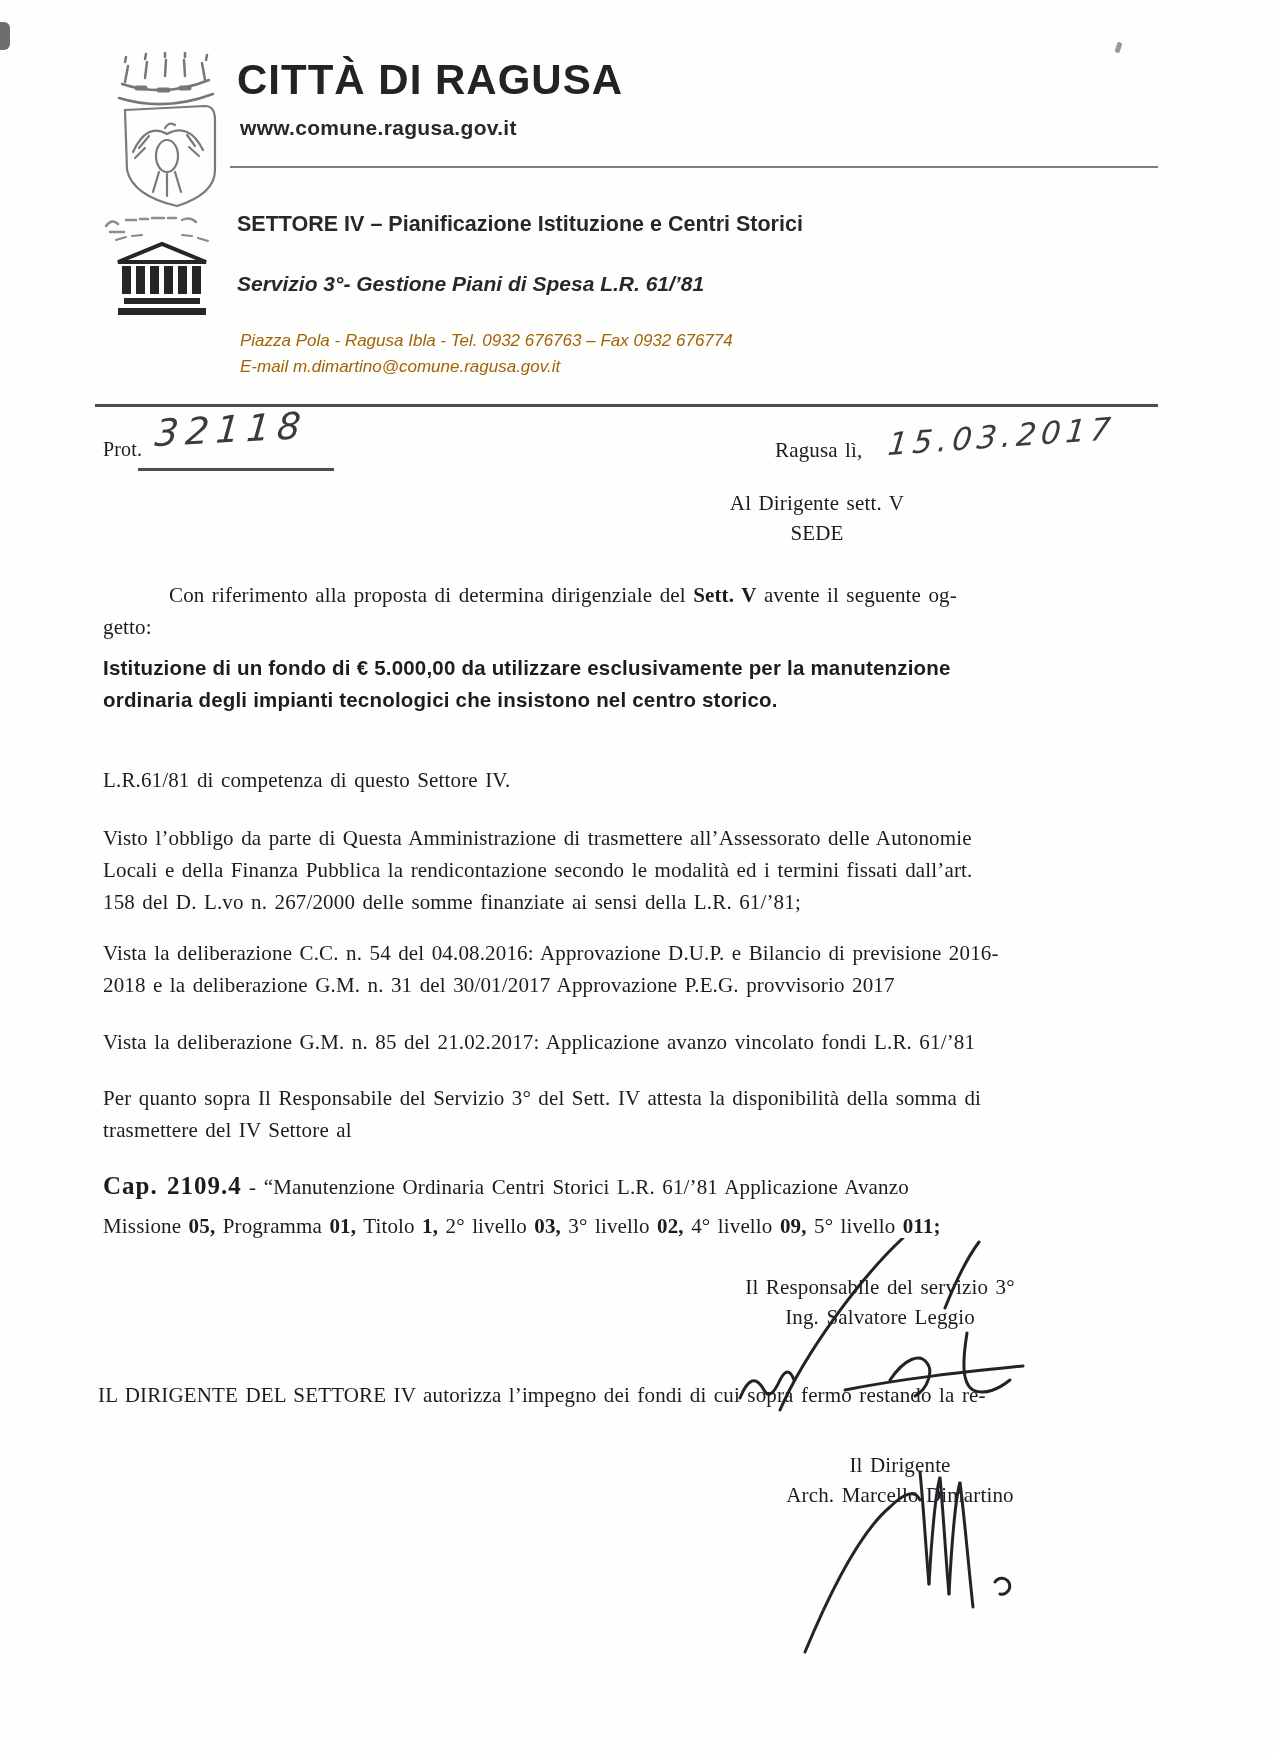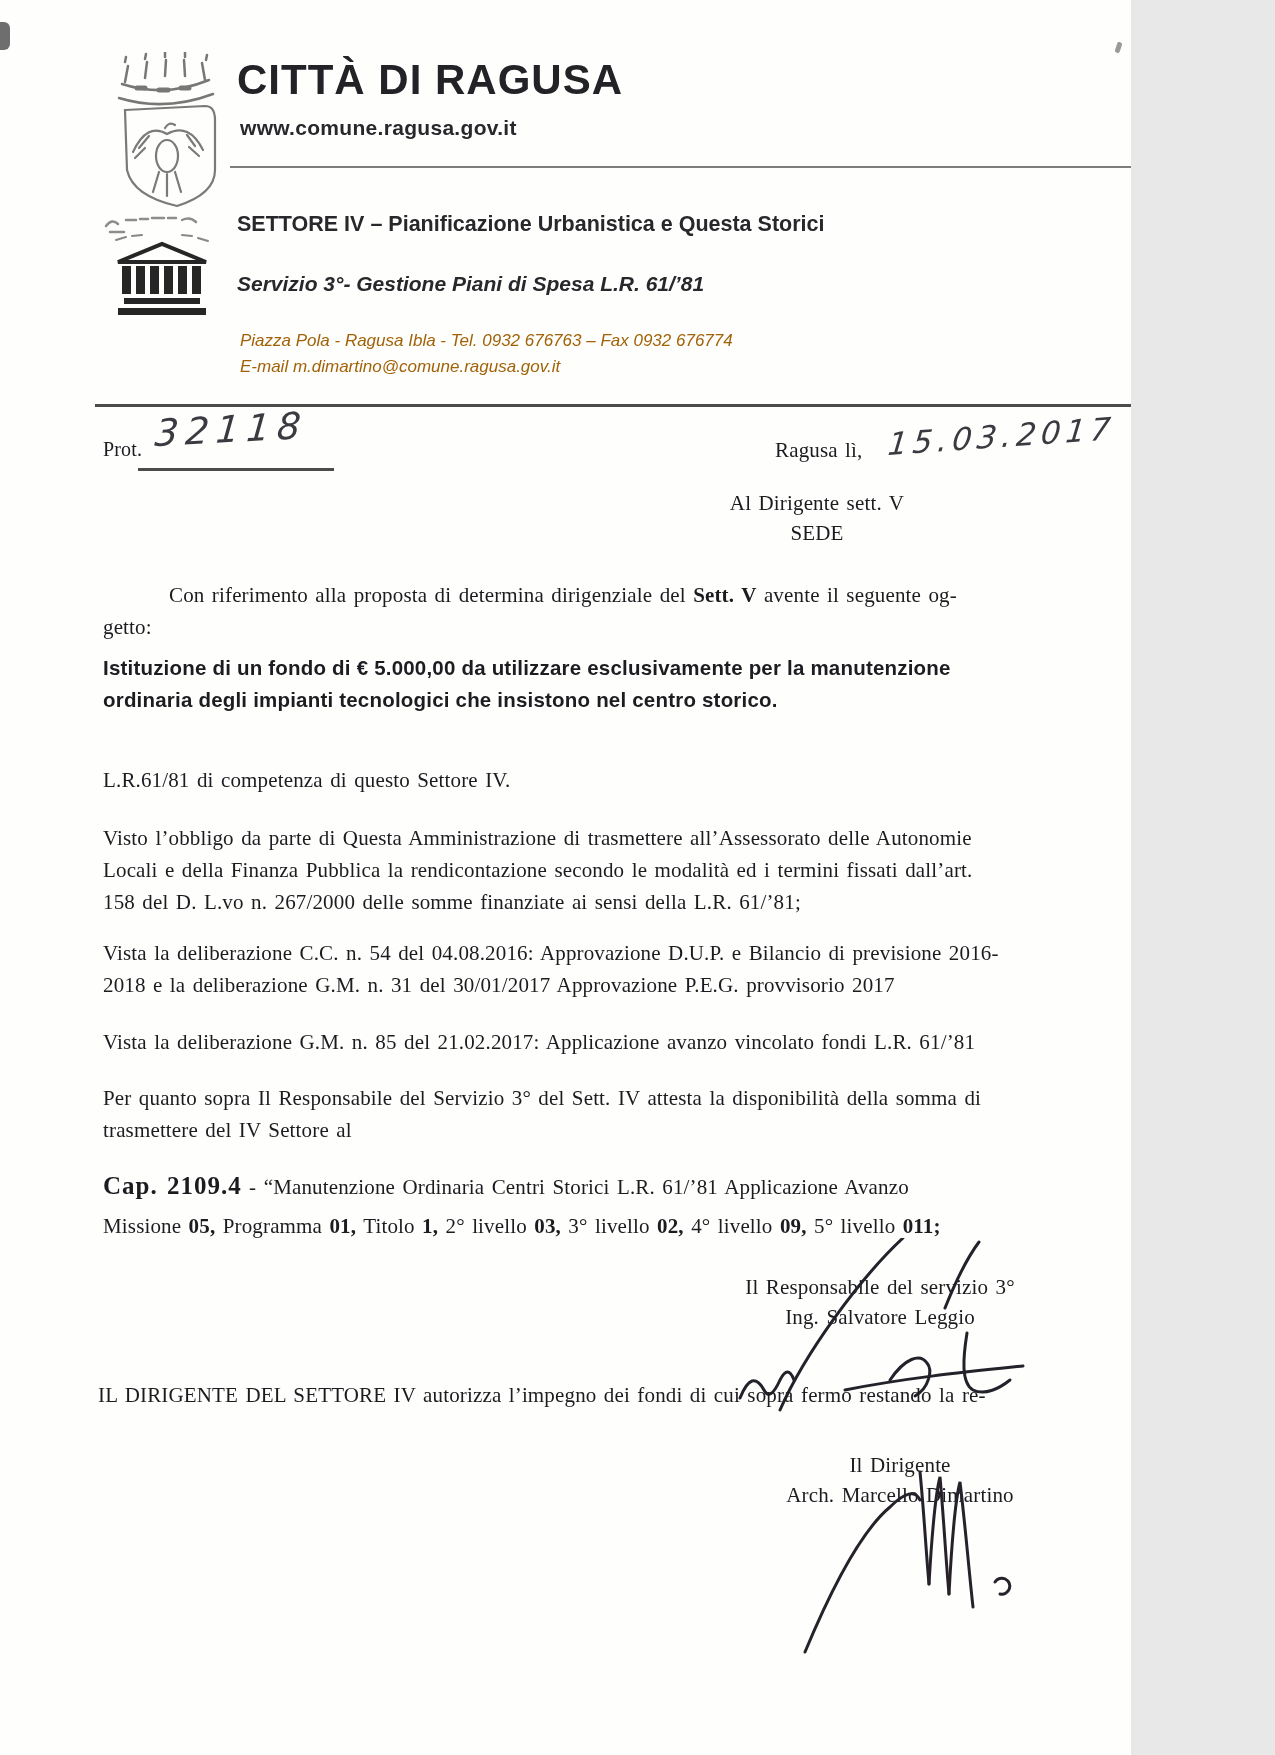--- a/index.html
+++ b/index.html
@@ -1,19 +1,19 @@
 <!DOCTYPE html>
 <html><head>
 <meta charset="utf-8">
 <style>
   * { margin: 0; padding: 0; box-sizing: border-box; }
   html, body { background: #e8e8e8; }
   .page {
     position: relative;
-    width: 1131px;
+    width: 1275px;
     height: 1755px;
     background: #fefefd;
     font-family: "Liberation Serif", serif;
     color: #1c1c20;
     overflow: hidden;
     padding-left: 6px;
   }
   .abs { position: absolute; }
 
   
@@ -145,21 +145,21 @@
       <rect x="68" y="34" width="9" height="28"></rect>
       <rect x="82" y="34" width="9" height="28"></rect>
       <rect x="14" y="66" width="76" height="6"></rect>
       <rect x="8" y="76" width="88" height="7"></rect>
     </g>
   </svg>
 
   <div class="abs city-title" style="left:237px; top:56px;">CITTÀ DI RAGUSA</div>
   <div class="abs website" style="left:240px; top:116px;">www.comune.ragusa.gov.it</div>
   <div class="abs rule" style="left:230px; top:166px; width:928px; height:2px;"></div>
-  <div class="abs sector-line" style="left:237px; top:212px;">SETTORE  IV – Pianificazione Urbanistica e Questa Storici</div>
+  <div class="abs sector-line" style="left:237px; top:212px;">SETTORE  IV – Pianificazione Istituzione e Centri Storici</div>
   <div class="abs service-line" style="left:237px; top:272px;">Servizio  3°- Gestione Piani di Spesa L.R.  61/’81</div>
   <div class="abs contact-line" style="left:240px; top:331px;">Piazza Pola  - Ragusa Ibla - Tel. 0932 676763 – Fax 0932 676774</div>
   <div class="abs contact-line" style="left:240px; top:357px;">E-mail  m.dimartino@comune.ragusa.gov.it</div>
   <div class="abs rule dark" style="left:95px; top:404px; width:1063px; height:3px;"></div>
 
   <div class="abs serif" style="left:103px; top:438px; font-size:20px;">Prot.</div>
   <div class="abs handwriting hw-prot" style="left:155px; top:408px;">32118</div>
   <div class="abs rule dark" style="left:138px; top:468px; width:196px; height:3px;"></div>
   <div class="abs serif" style="left:775px; top:438px;">Ragusa lì,</div>
   <div class="abs handwriting hw-date" style="left:888px; top:418px;">15.03.2017</div>

